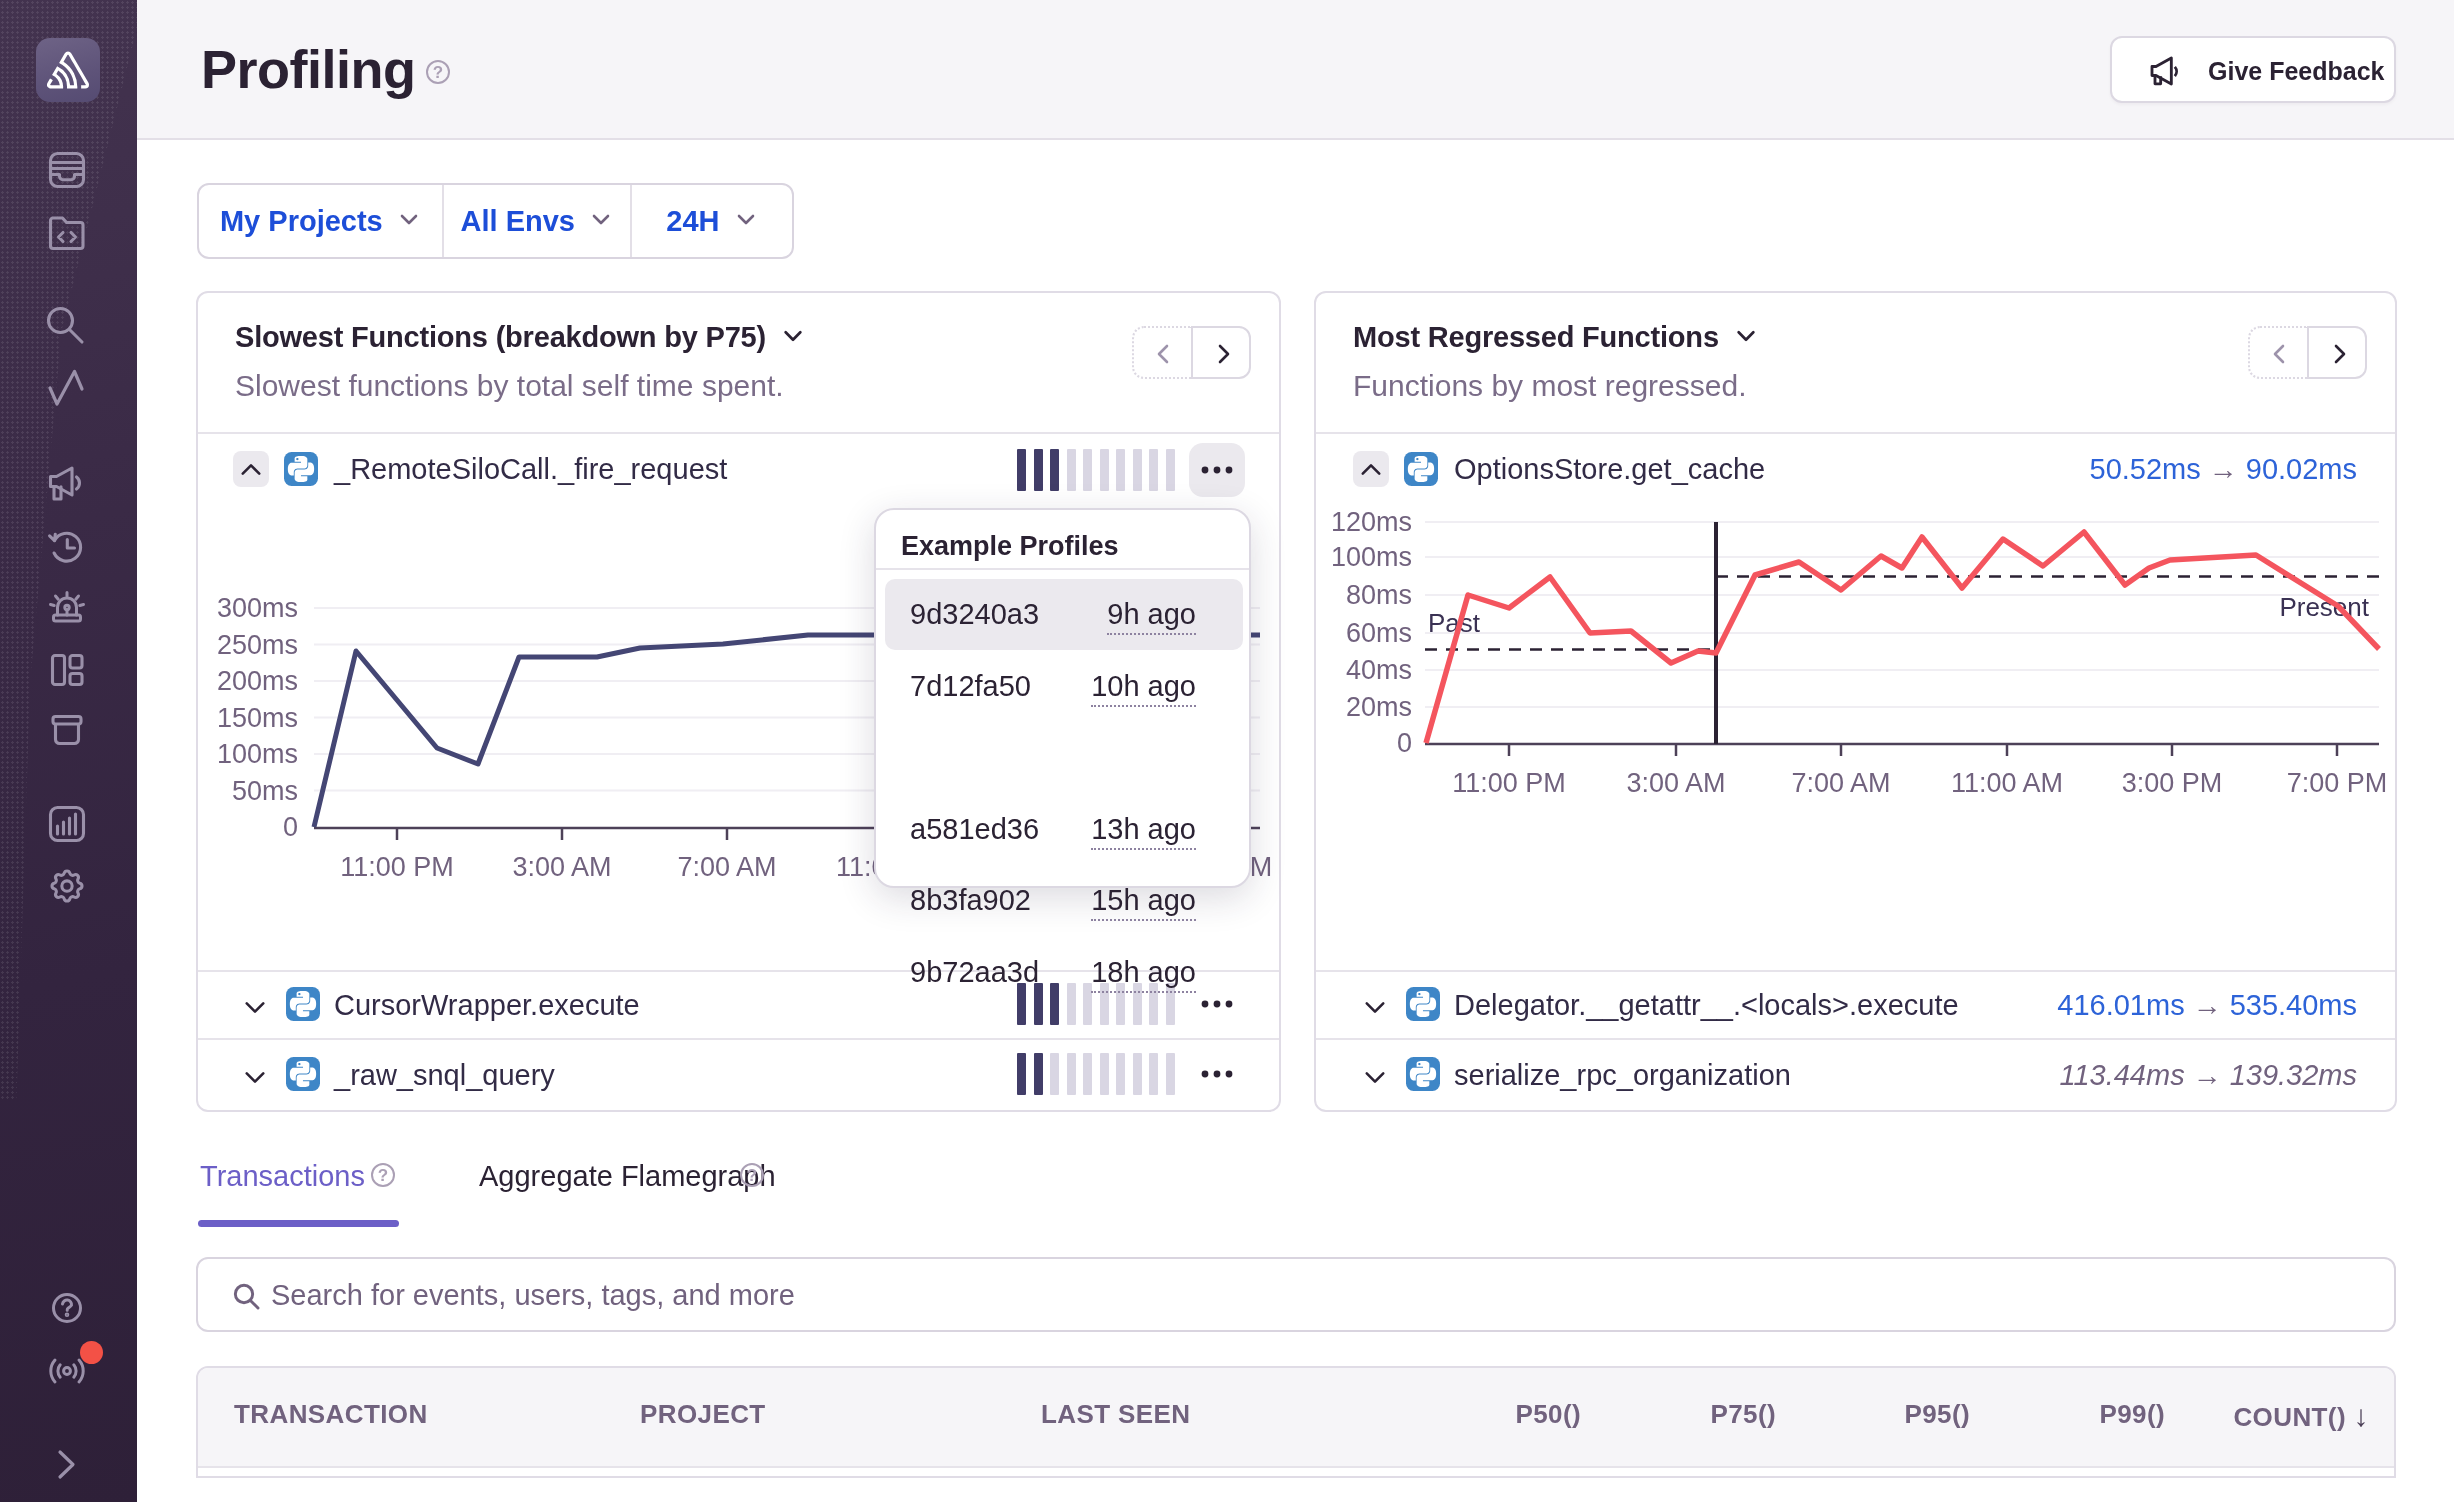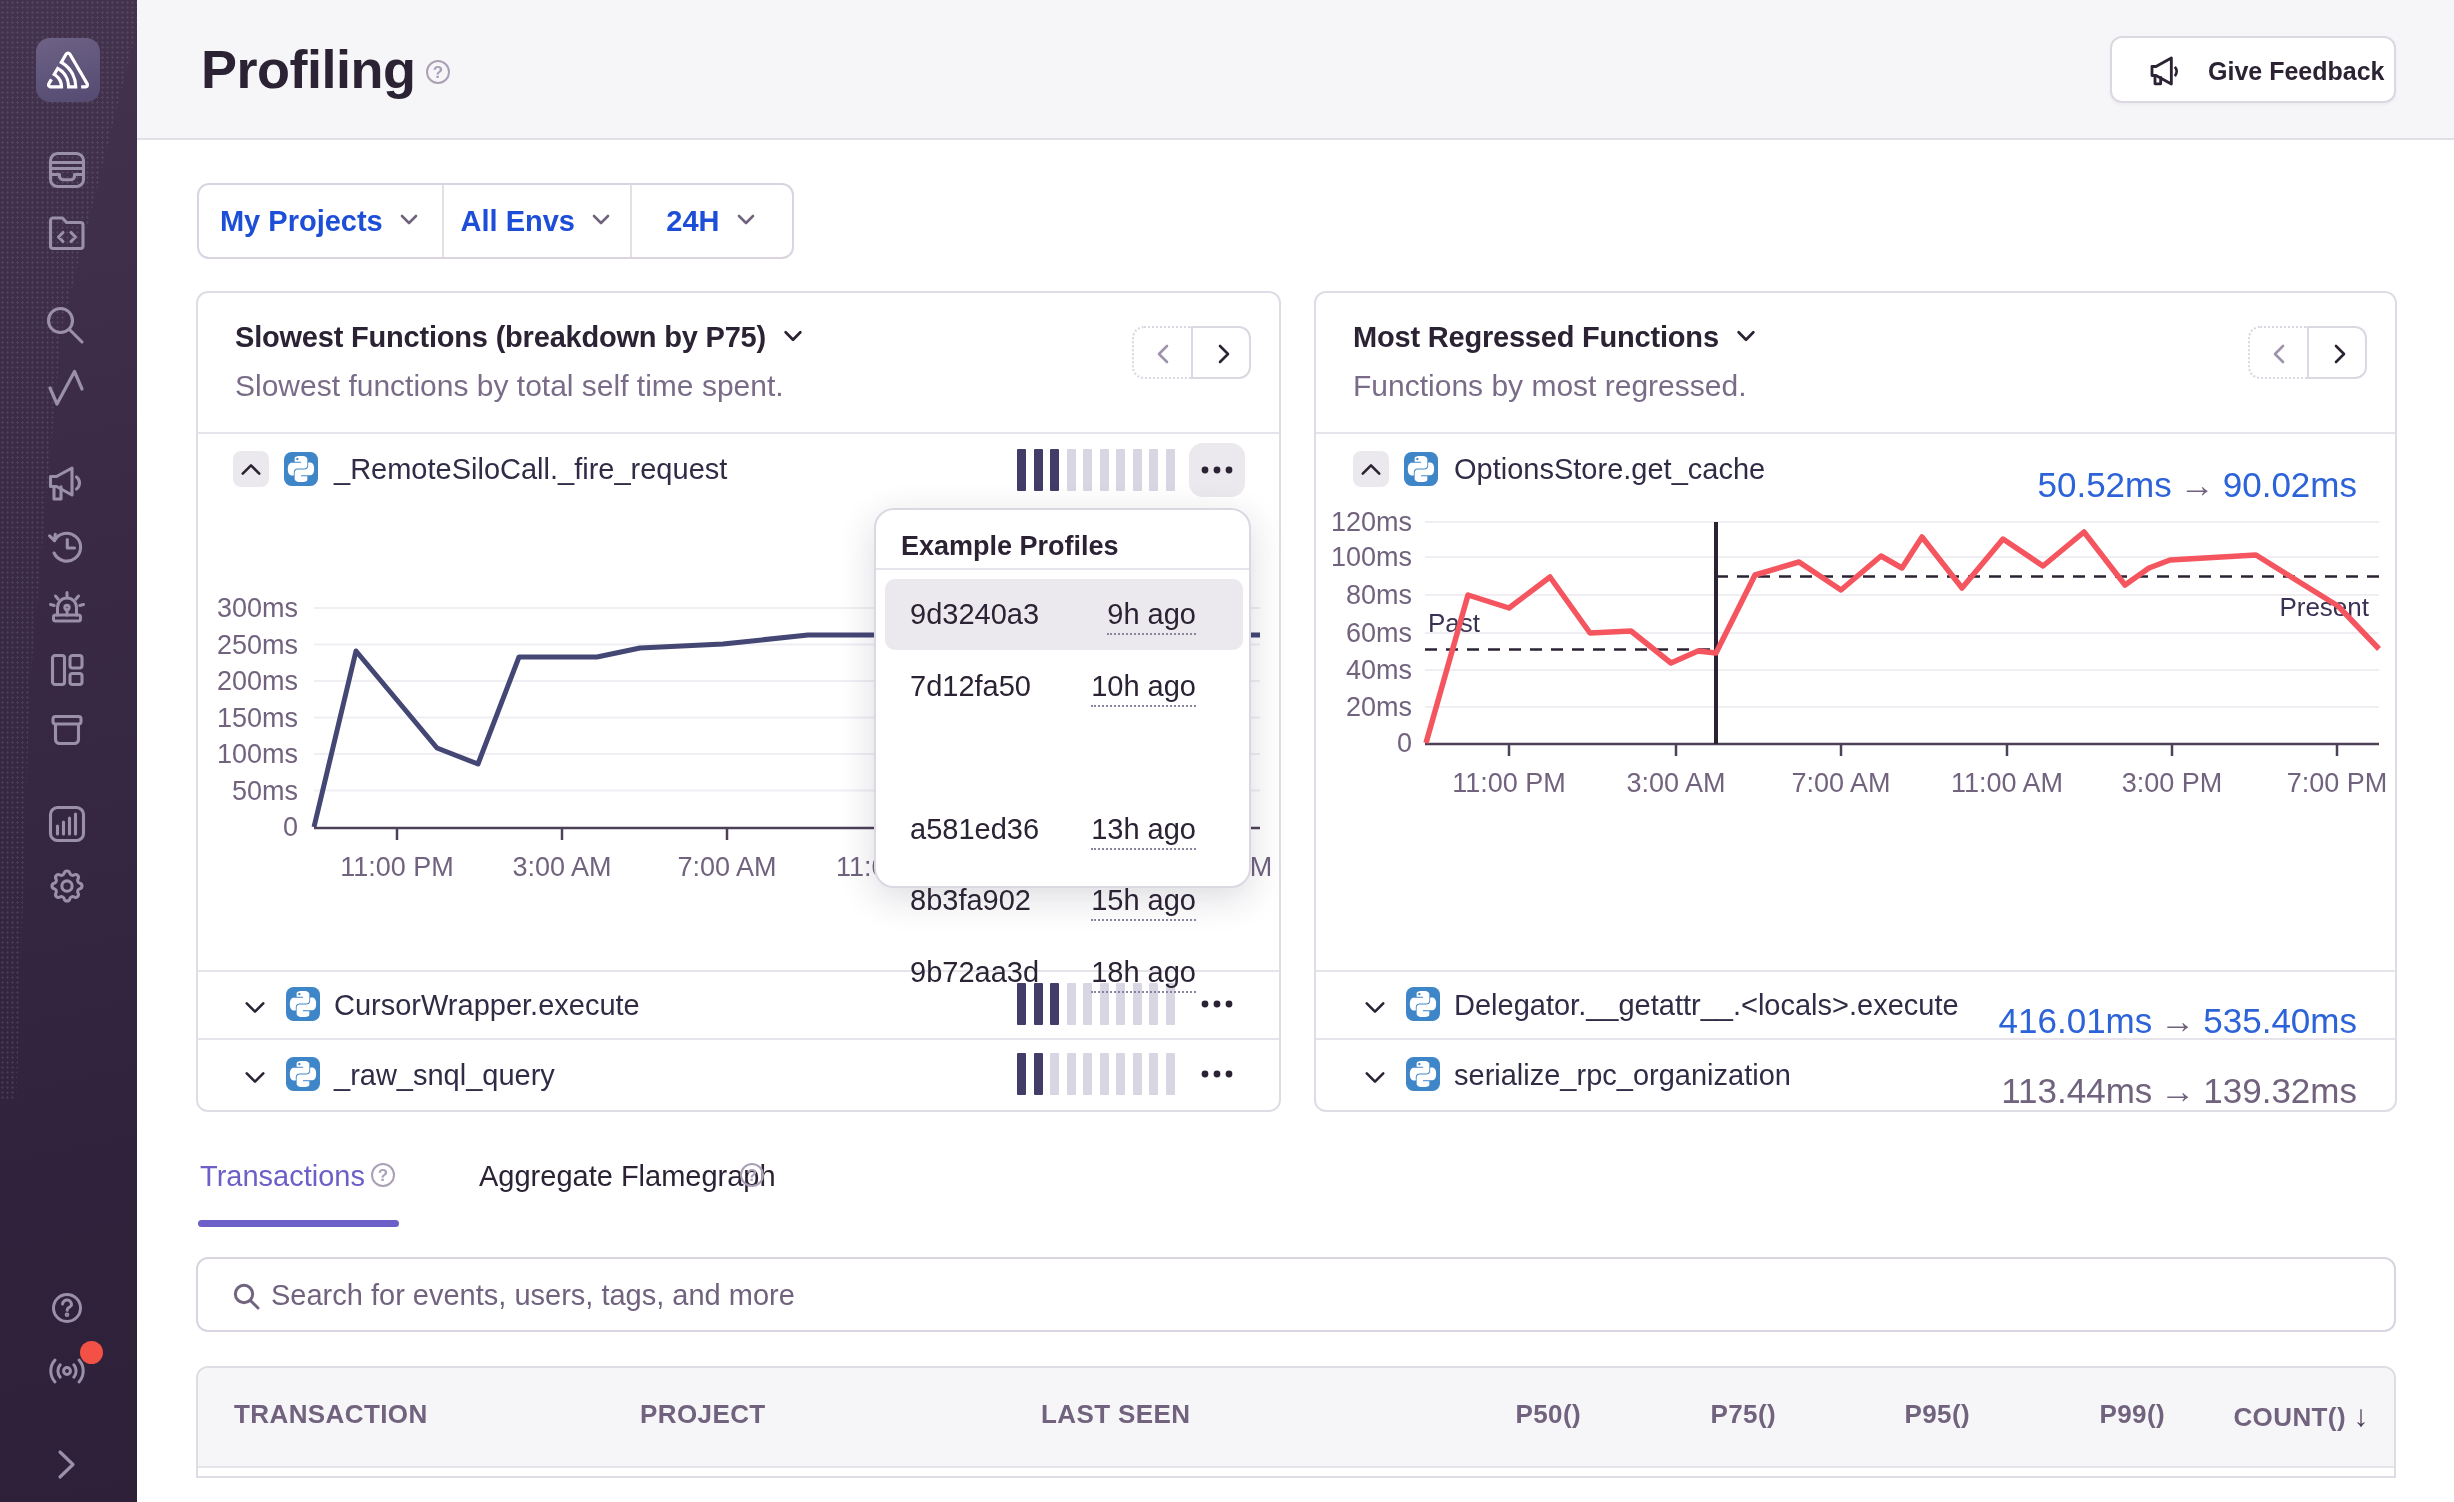--- a/index.html
+++ b/index.html
@@ -60,21 +60,21 @@
 .rowChev { position:absolute; left:39px; width:28px; height:28px; }
 .pyicon { position:absolute; width:34px; height:34px; }
 .funcName { position:absolute; font-size:29px; color:#322b46; }
 .bars { position:absolute; display:flex; }
 .bars i { display:block; width:9px; height:42px; margin-right:7.5px; border-radius:1px; background:#d9d6e3; }
 .bars i.d { background:#413d68; }
 .dots3 { position:absolute; }
 .moreBtn { position:absolute; width:56px; height:54px; background:#ebe9ee; border-radius:14px; }
 .moreBtn svg { position:absolute; left:11px; top:21px; }
 .dots3 svg { display:block; }
-.msvals { position:absolute; font-size:35px;margin-top:12px; }
+.msvals { position:absolute; font-size:29px; }
 .msvals .blue { color:#2d63d8; }
 .msvals .gray { color:#71627e; }
 .msvals .arr { color:#71627e; padding:0 8px; }
 
 
 #popup { position:absolute; left:874px; top:508px; width:377px; height:380px; background:#fff;
   border:2px solid #dcd8e2; border-radius:20px; box-shadow:0 10px 36px rgba(40,30,60,0.16); z-index:40; }
 #popup .ptitle { position:absolute; left:25px; top:21px; font-size:27px; font-weight:700; color:#2b2233; }
 #popup .pdiv { position:absolute; left:0; right:0; top:58px; border-top:2px solid #e6e3ea; }
 #popup .prow { position:absolute; left:9px; width:358px; height:71px; }
@@ -451,21 +451,21 @@
     <div style="position:absolute; left:0; right:0; top:745px; border-top:2px solid #e6e3ea;"></div>
     <div class="rowChev" style="top:767px; left:41px;">
         <svg width="22" height="16" viewBox="0 0 24 16" fill="none" stroke="#2b2233" stroke-width="2.8" stroke-linecap="round" stroke-linejoin="round">
           <path d="M3 3l9 9 9-9"></path>
         </svg>
       </div>
     <svg class="pyicon" style="left:90px; top:764px;" viewBox="0 0 24 24">
         <use href="#pyg"></use>
       </svg>
     <div class="funcName" style="left:138px; top:766px;">serialize_rpc_organization</div>
-    <div class="msvals" style="right:38px; top:766px;"><span class="gray">113.44ms</span><span class="arr">→</span><span class="gray">139.32ms</span></div>
+    <div class="msvals" style="right:38px; top:766px;font-style:italic;"><span class="gray">113.44ms</span><span class="arr">→</span><span class="gray">139.32ms</span></div>
   </div>
 
   <div id="popup">
     <div class="ptitle">Example Profiles</div>
     <div class="pdiv"></div>
     <div class="prow hl" style="top:69px">
         <span class="pid">9d3240a3</span>
         <span class="page">9h ago</span>
       </div>
     <div class="prow" style="top:141px">

